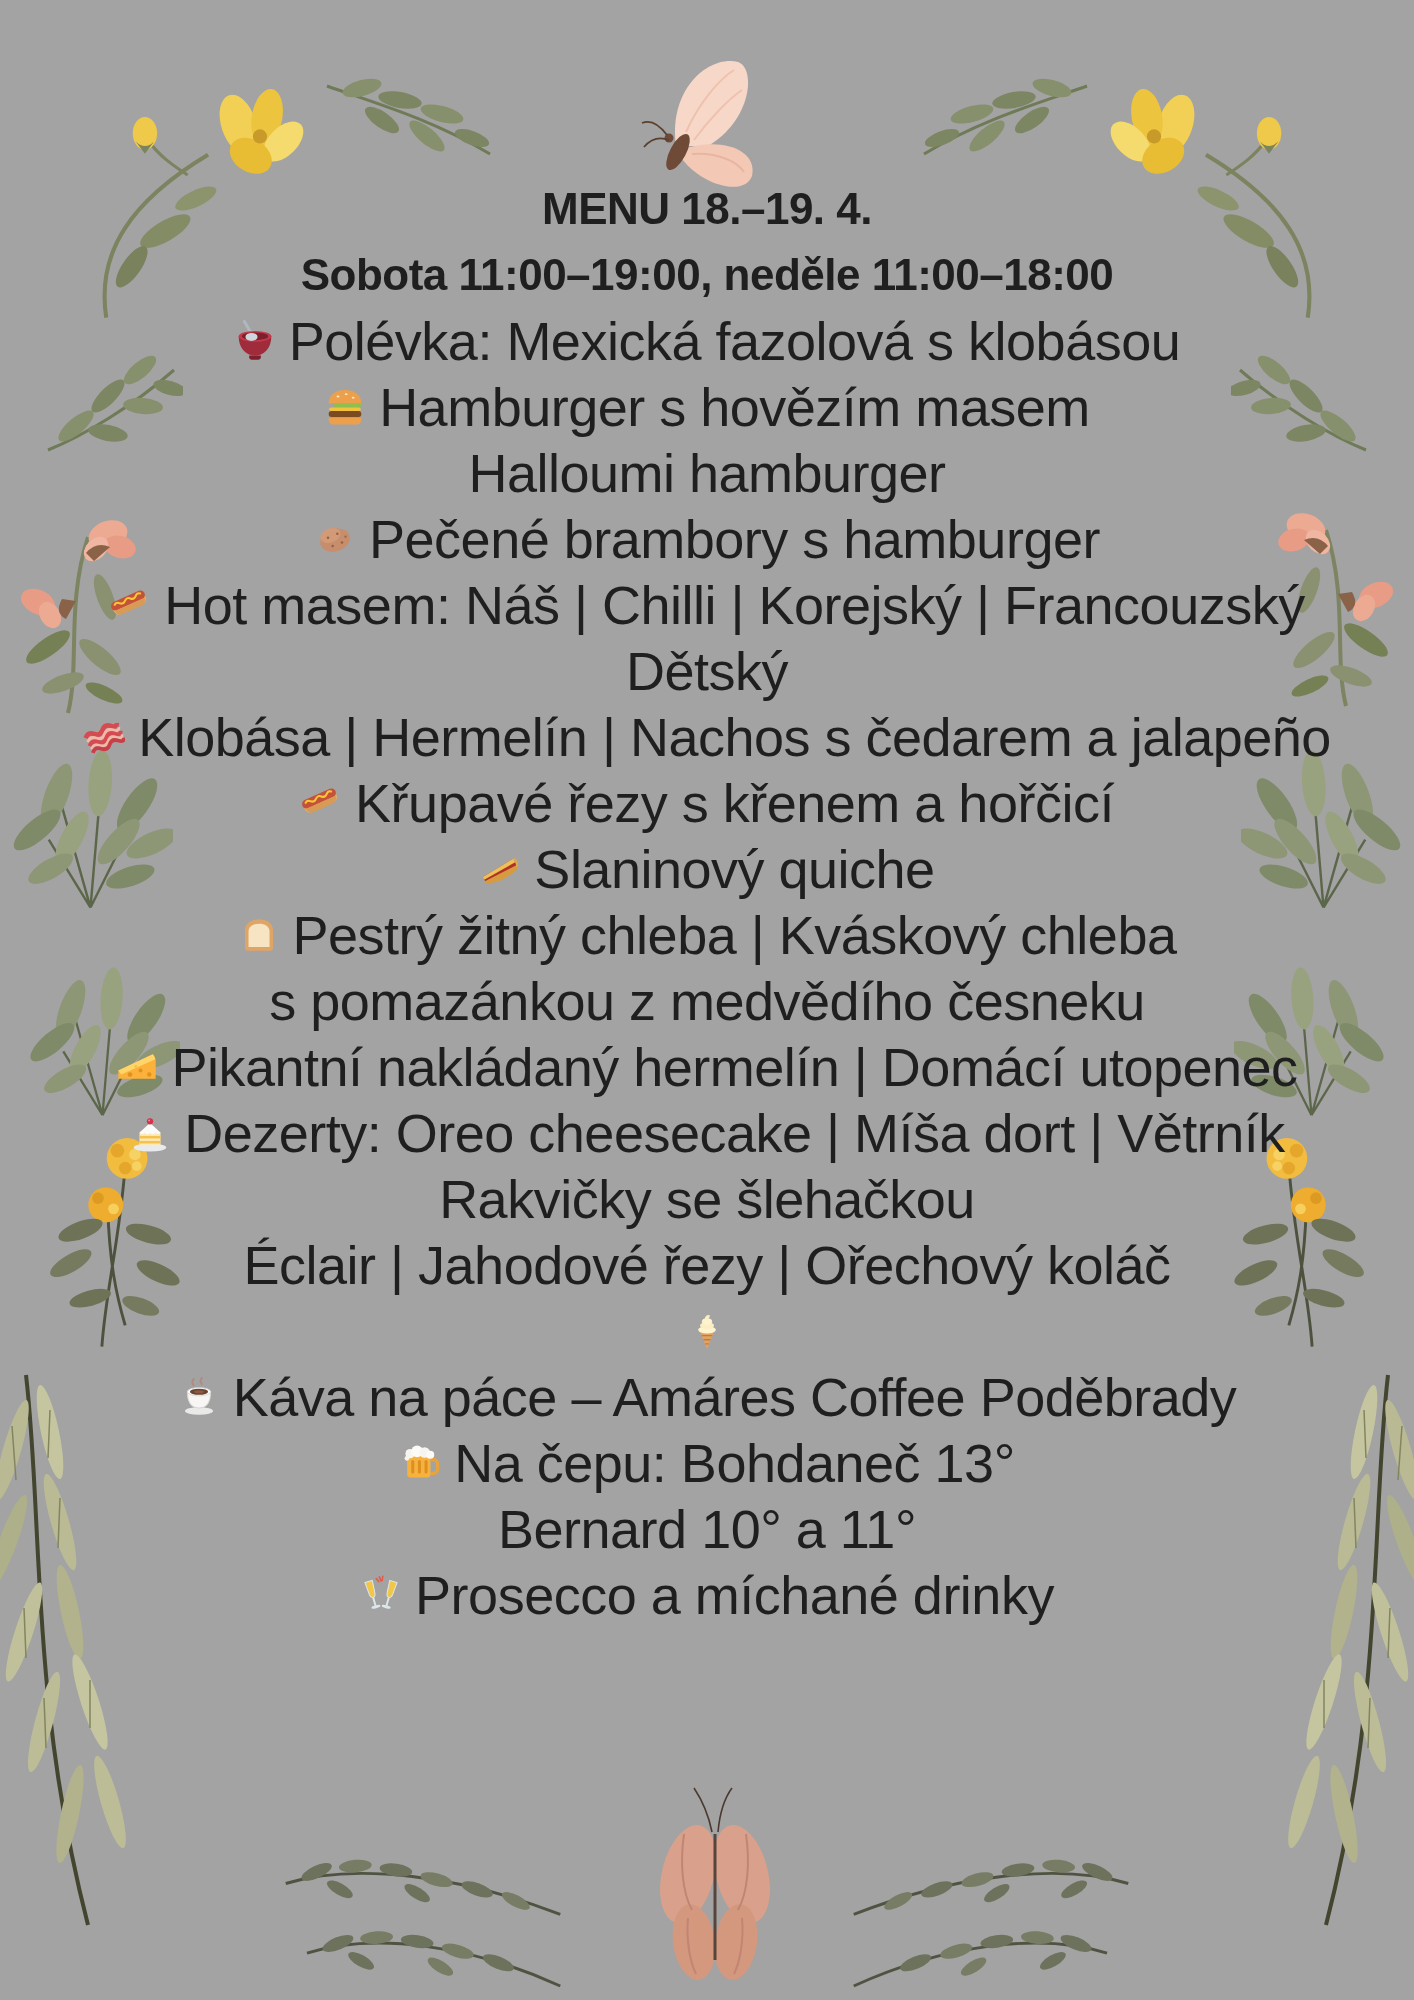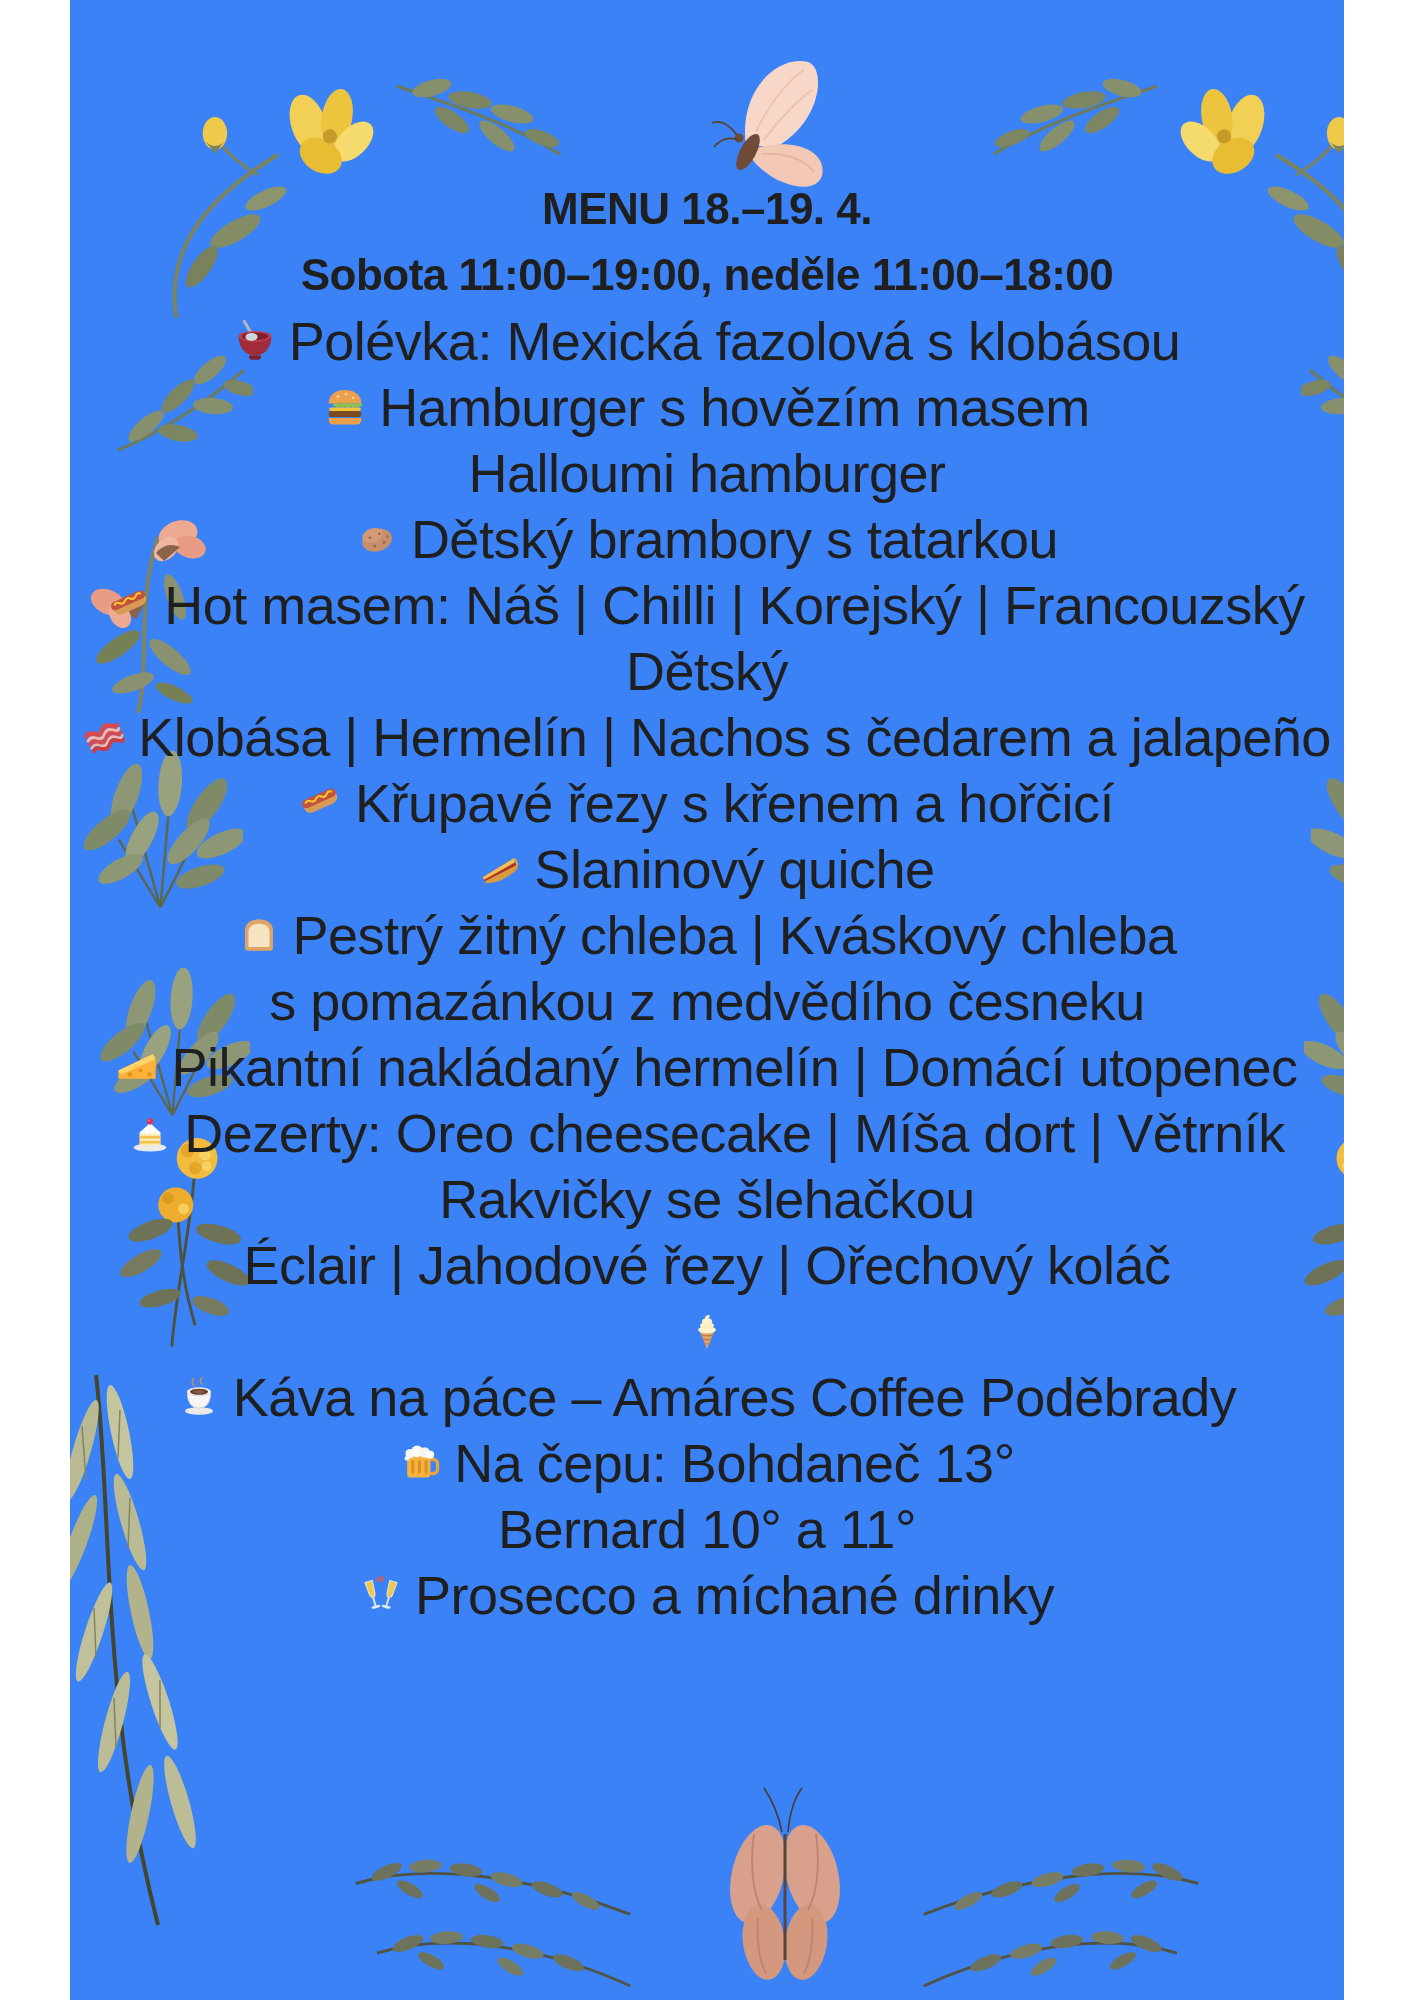--- a/index.html
+++ b/index.html
@@ -1,18 +1,18 @@
 <!DOCTYPE html>
 <html><head>
 <meta charset="utf-8">
 <style>
   html,body{margin:0;padding:0;background:#ffffff;}
   .page{
-    position:relative;width:1274px;height:2000px;margin:0 auto;
-    background:#3b82f6;overflow:hidden;
+    position:relative;width:1414px;height:2000px;margin:0 auto;
+    background:#a3a3a3;overflow:hidden;
     font-family:"Liberation Sans","DejaVu Sans",sans-serif;color:#1f1f1f;
   }
   .deco{position:absolute;pointer-events:none;}
   .mirror{transform:scaleX(-1);}
   .textblock{position:absolute;left:0;right:0;top:176px;}
   .trow{height:66px;display:flex;align-items:center;justify-content:center;gap:12px;
         font-size:44px;font-weight:700;letter-spacing:-0.5px;white-space:nowrap;}
   .line{height:66px;display:flex;align-items:center;justify-content:center;gap:13px;
         font-size:54px;font-weight:400;letter-spacing:-0.5px;white-space:nowrap;}
   .emoji{width:42px;height:42px;flex:none;display:inline-flex;}
@@ -263,21 +263,21 @@
             <svg viewBox="0 0 36 36">
               <ellipse cx="18" cy="19" rx="13" ry="9.6" transform="rotate(-18 18 19)" fill="#c68e6c"></ellipse>
               <ellipse cx="14" cy="15" rx="9" ry="6" transform="rotate(-20 14 15)" fill="#d29a77"></ellipse>
               <circle cx="12" cy="17" r="1.1" fill="#96613f"></circle>
               <circle cx="20" cy="13.5" r="1.1" fill="#96613f"></circle>
               <circle cx="24" cy="21" r="1.1" fill="#96613f"></circle>
               <circle cx="16" cy="24" r="1.1" fill="#96613f"></circle>
               <circle cx="27" cy="16" r="0.9" fill="#96613f"></circle>
             </svg>
           </span>
-          <span>Dětský brambory s tatarkou</span>
+          <span>Pečené brambory s hamburger</span>
         </div>
         <div class="line">
           <span class="emoji">
             <svg viewBox="0 0 36 36">
               <g transform="rotate(-24 18 18)">
                 <rect x="3" y="12" width="30" height="10" rx="5" fill="#e7ae67"></rect>
                 <rect x="2.5" y="10" width="31" height="7.5" rx="3.7" fill="#c4513a"></rect>
                 <path d="M5.5 13 q2.5 -2.5 5 0 t5 0 t5 0 t5 0 t5 0" stroke="#f8c734" stroke-width="1.7" fill="none"></path>
                 <path d="M4 17.5 h28 a5 5 0 0 1 -5 5 h-18 a5 5 0 0 1 -5 -5 Z" fill="#d89a55"></path>
               </g>

